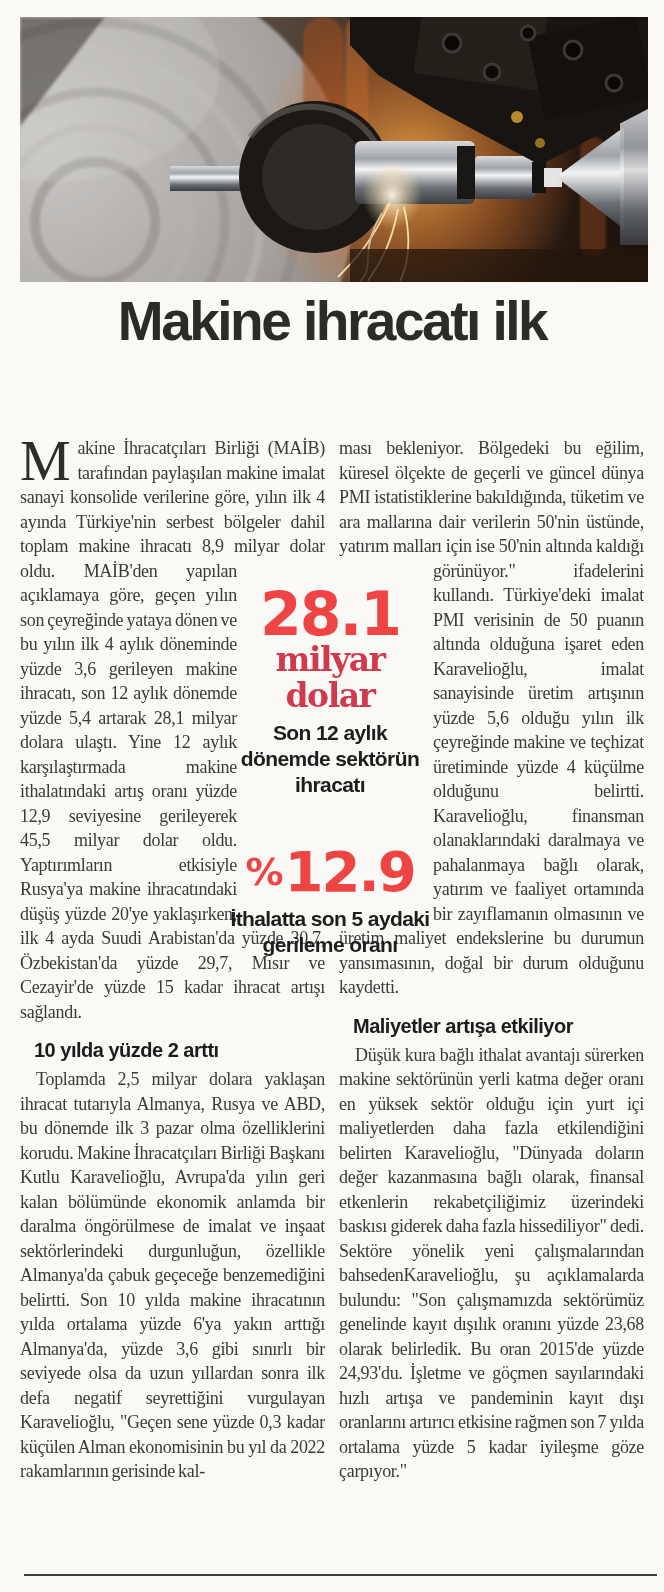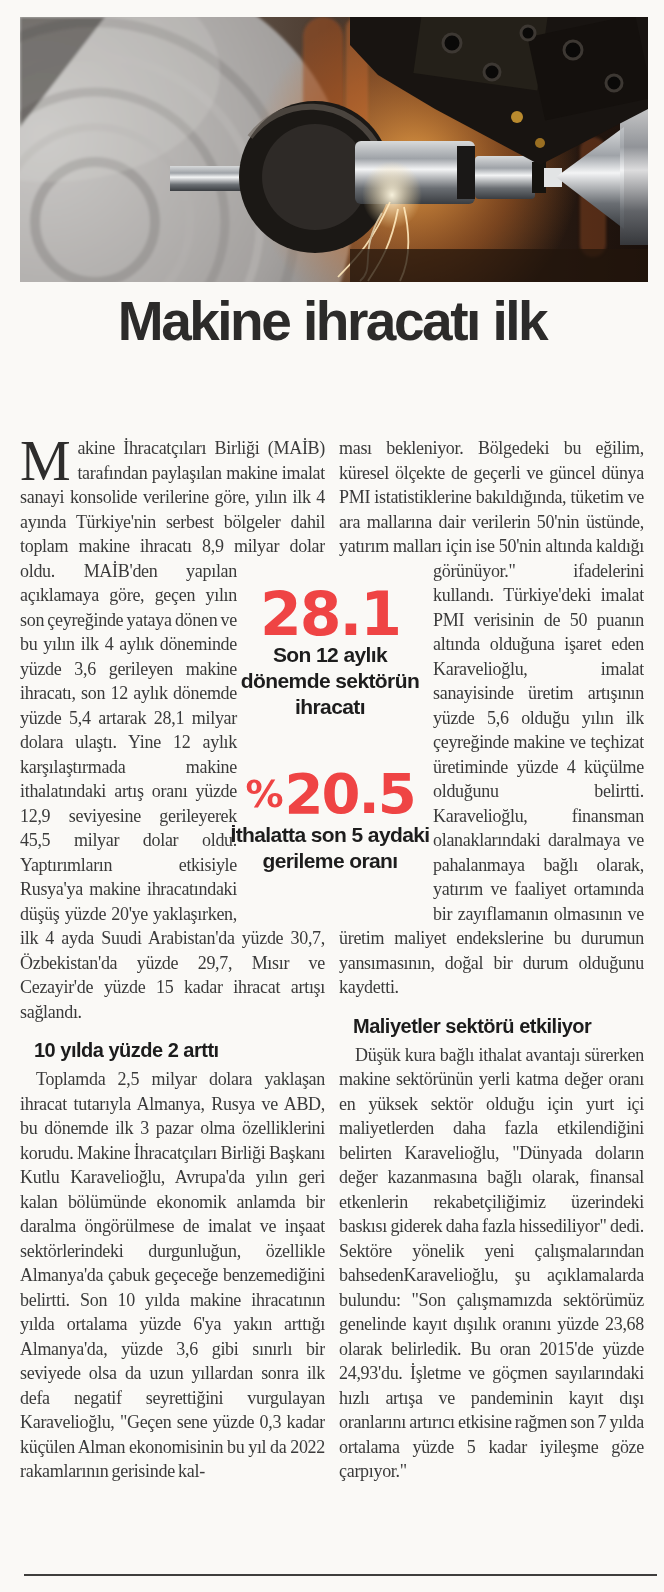--- a/index.html
+++ b/index.html
@@ -70,20 +70,21 @@
   }
   .stat-unit{
     font-family:"DejaVu Serif", serif;
     font-weight:700;font-size:33px;line-height:36px;
     letter-spacing:-1.5px;color:#d13a4c;
   }
   .stat-label{
     font-family:"Liberation Sans", sans-serif;
     font-weight:700;font-size:21px;line-height:26px;
     letter-spacing:-0.6px;color:#1d1d1d;
+    margin-top:6px;
   }
   .stat2{margin-top:46px;}
   .pct{font-size:38px;letter-spacing:-1px;vertical-align:6px;padding-right:2px;}
   
   .rule{
     position:absolute;left:24px;top:1574px;width:633px;height:2px;
     background:#3f3e3d;
   }
 </style>
 </head>
@@ -203,28 +204,29 @@
   </h1>
 
   <div class="cols">
     <div class="col">
       <p><span class="dropcap">M</span><span>akine İhracatçıları Birliği (MAİB) tarafından paylaşılan makine imalat sanayi konsolide verilerine göre, yılın ilk 4 ayında Türkiye'nin serbest bölgeler dahil toplam makine ihracatı 8,9 milyar dolar oldu. MAİB'den yapılan </span><span class="cut-r"></span><span>açıklamaya göre, geçen yılın son çeyreğinde yataya dönen ve bu yılın ilk 4 aylık döneminde yüzde 3,6 gerileyen makine ihracatı, son 12 aylık dönemde yüzde 5,4 artarak 28,1 milyar dolara ulaştı. Yine 12 aylık karşılaştırmada makine ithalatındaki artış oranı yüzde 12,9 seviyesine gerileyerek 45,5 milyar dolar oldu. Yaptırımların et</span><span>kisiyle Rusya'ya makine ihracatındaki düşüş yüzde 20'ye yaklaşırken, ilk 4 ayda Suudi Arabistan'da yüzde 30,7, Özbekistan'da yüzde 29,7, Mısır ve Cezayir'de yüzde 15 kadar ihracat artışı sağlandı.</span></p>
       <h3 class="subhead">10 yılda yüzde 2 arttı</h3>
       <p class="para2">Toplamda 2,5 milyar dolara yaklaşan ihracat tutarıyla Almanya, Rusya ve ABD, bu dönemde ilk 3 pazar olma özelliklerini korudu. Makine İhracatçıları Birliği Başkanı Kutlu Karavelioğlu, Avrupa'da yılın geri kalan bölümünde ekonomik anlamda bir daralma öngörülmese de imalat ve inşaat sektörlerindeki durgunluğun, özellikle Almanya'da çabuk geçeceğe benzemediğini belirtti. Son 10 yılda makine ihracatının yılda ortalama yüzde 6'ya yakın arttığı Almanya'da, yüzde 3,6 gibi sınırlı bir seviyede olsa da uzun yıllardan sonra ilk defa negatif seyrettiğini vurgulayan Karavelioğlu, "Geçen sene yüzde 0,3 kadar küçülen Alman ekonomisinin bu yıl da 2022 rakamlarının gerisinde kal-</p>
     </div>
     <div class="col">
       <p><span>ması bekleniyor. Bölgedeki bu eğilim, küresel ölçekte de geçerli ve güncel dünya PMI istatistiklerine bakıldığında, tüketim ve ara mallarına dair verilerin 50'nin üstünde, yatırım malları için ise 50'nin altında kaldı</span><span class="cut-l"></span><span>ğı görünüyor." ifadelerini kullandı. Türkiye'deki imalat PMI verisinin de 50 puanın altında olduğuna işaret eden Karavelioğlu, imalat sanayisinde üretim artışının yüzde 5,6 olduğu yılın ilk çeyreğinde makine ve teçhizat üretiminde yüzde 4 küçülme olduğunu belirtti. Karavelioğlu, finansman olanaklarındaki daralmaya ve pahalanmaya bağlı olarak, yatırım ve </span><span>faaliyet ortamında bir zayıflamanın olmasının ve üretim maliyet endekslerine bu durumun yansımasının, doğal bir durum olduğunu kaydetti.</span></p>
-      <h3 class="subhead">Maliyetler sektörü etkiliyor</h3>
+      <h3 class="subhead">Maliyetler artışa etkiliyor</h3>
       <p class="para2">Düşük kura bağlı ithalat avantajı sürerken makine sektörünün yerli katma değer oranı en yüksek sektör olduğu için yurt içi maliyetlerden daha fazla etkilendiğini belirten Karavelioğlu, "Dünyada doların değer kazanmasına bağlı olarak, finansal etkenlerin rekabetçiliğimiz üzerindeki baskısı giderek daha fazla hissediliyor" dedi. Sektöre yönelik yeni çalışmalarından bahsedenKaravelioğlu, şu açıklamalarda bulundu: "Son çalışmamızda sektörümüz genelinde kayıt dışılık oranını yüzde 23,68 olarak belirledik. Bu oran 2015'de yüzde 24,93'du. İşletme ve göçmen sayılarındaki hızlı artışa ve pandeminin kayıt dışı oranlarını artırıcı etkisine rağmen son 7 yılda ortalama yüzde 5 kadar iyileşme göze çarpıyor."</p>
     </div>
   </div>
 
   <div class="statbox">
     <div class="stat-value">28.1</div>
+    <div class="stat-unit">milyar dolar</div>
     <div class="stat-label">Son 12 aylık dönemde sektörün ihracatı</div>
     <div class="stat2">
-      <div class="stat-value" style="font-size:56px;"><span class="pct">%</span><span>20.5</span></div>
+      <div class="stat-value" style="font-size:56px;"><span class="pct">%</span><span>12.9</span></div>
       <div class="stat-label">İthalatta son 5 aydaki gerileme oranı</div>
     </div>
   </div>
 
   <div class="rule"></div>
 </div>
 
 </body></html>

